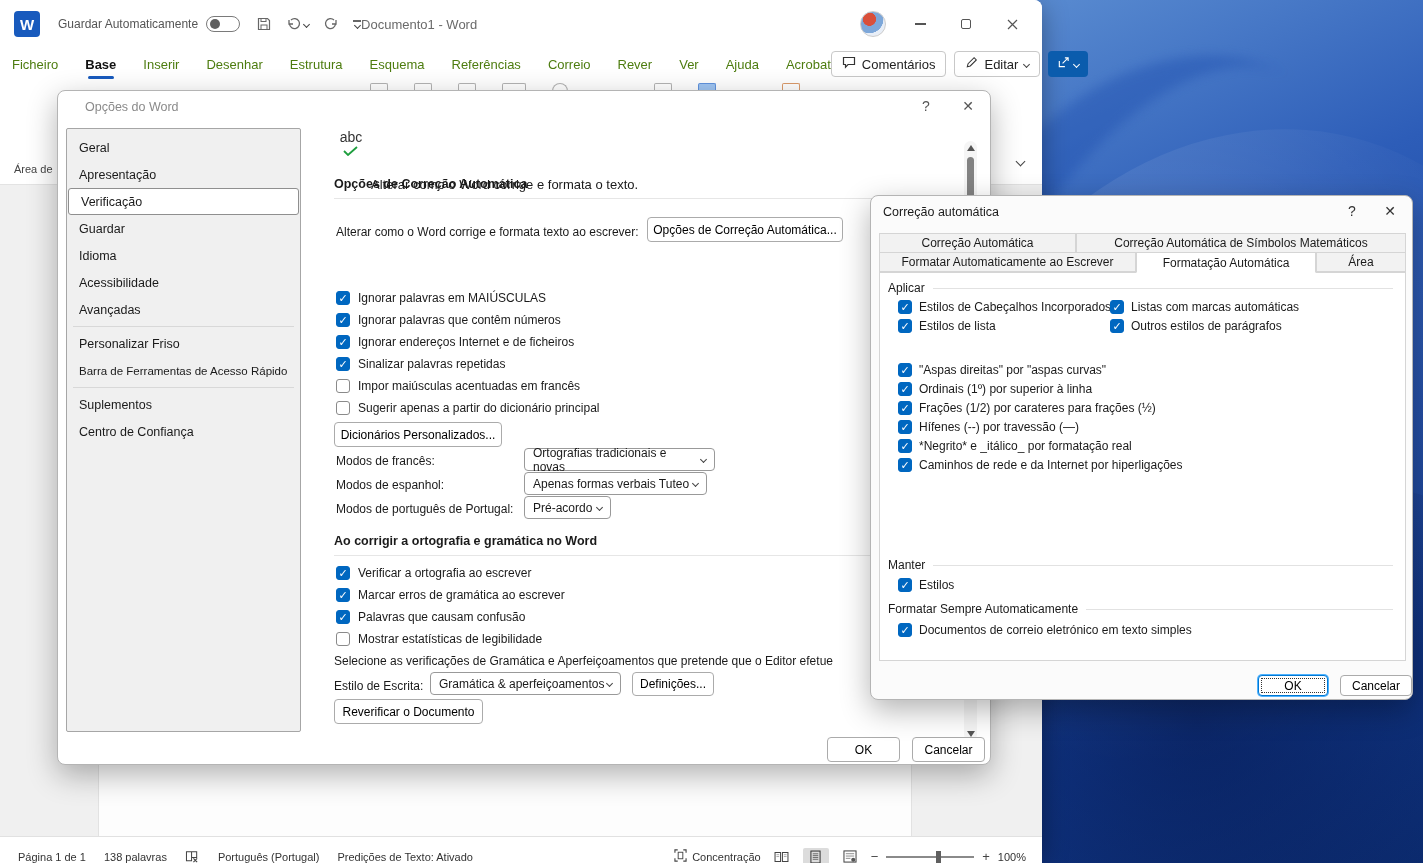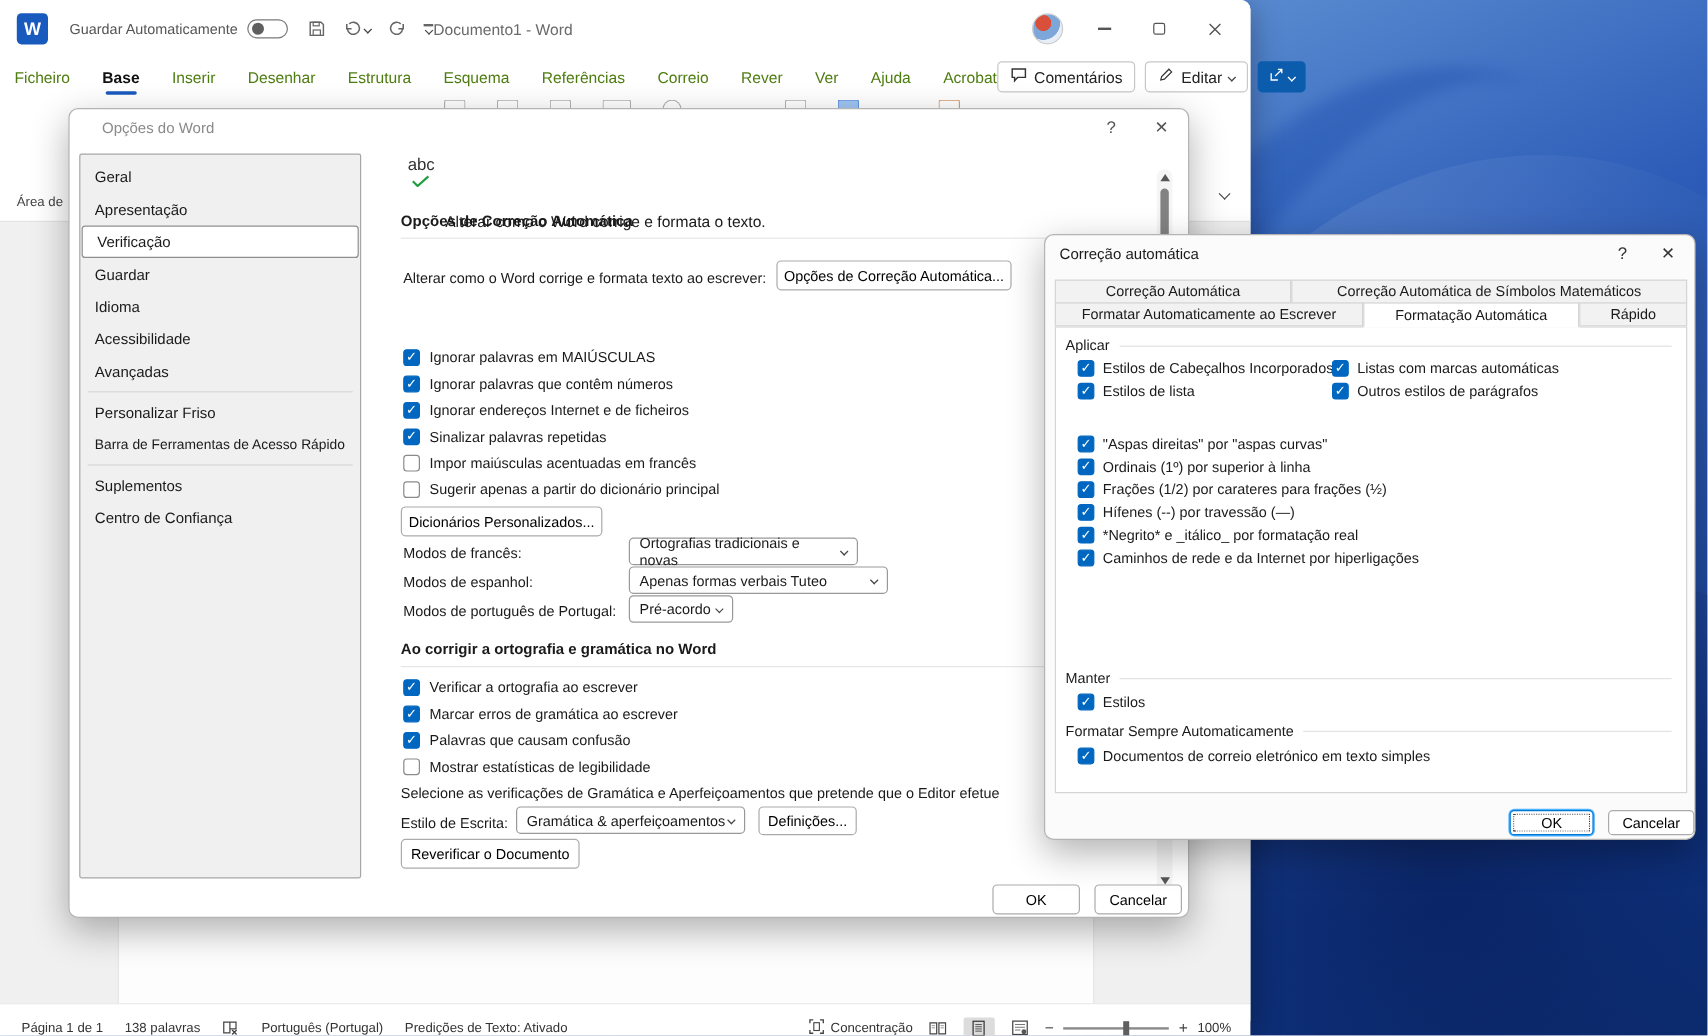--- a/index.html
+++ b/index.html
@@ -347,21 +347,21 @@
       </div>
 
     <button class="btn" style="left:13px; top:301px; width:168px; height:25px;">Dicionários Personalizados...</button>
 
     <div class="plain" style="left:15px; top:333px;">Modos de francês:</div>
     <div class="sel-box" style="left:203px; top:327px; width:191px;">
         <span>Ortografias tradicionais e novas</span>
         <span class="chev small"></span>
       </div>
     <div class="plain" style="left:15px; top:357px;">Modos de espanhol:</div>
-    <div class="sel-box" style="left:203px; top:351px; width:216px;">
+    <div class="sel-box" style="left:203px; top:351px; width:183px;">
         <span>Apenas formas verbais Tuteo</span>
         <span class="chev small"></span>
       </div>
     <div class="plain" style="left:15px; top:381px;">Modos de português de Portugal:</div>
     <div class="sel-box" style="left:203px; top:375px; width:87px;">
         <span>Pré-acordo</span>
         <span class="chev small"></span>
       </div>
 
     <div class="sec-head" style="left:13px; top:413px;">Ao corrigir a ortografia e gramática no Word</div>
@@ -405,21 +405,21 @@
 
 <div class="dlg d2">
   <div class="dlg-title">Correção automática</div>
   <div class="dlg-q" style="right:50px; color:#333;">?</div>
   <div class="dlg-x" style="right:12px; color:#333;">✕</div>
 
   <div class="tab" style="left:8px; top:37px; width:197px;">Correção Automática</div>
   <div class="tab" style="left:205px; top:37px; width:330px;">Correção Automática de Símbolos Matemáticos</div>
   <div class="tab" style="left:8px; top:56px; width:257px;">Formatar Automaticamente ao Escrever</div>
   <div class="tab sel" style="left:265px; top:56px; width:180px;">Formatação Automática</div>
-  <div class="tab" style="left:445px; top:56px; width:90px;">Rápido</div>
+  <div class="tab" style="left:445px; top:56px; width:90px;">Área</div>
 
   <div class="d2-pane">
     <div class="grp-label" style="left:8px; top:8px;">Aplicar</div>
     <div class="crow" style="left:18px; top:27px;">
         <span class="cb on"></span>
         <span>Estilos de Cabeçalhos Incorporados</span>
       </div>
     <div class="crow" style="left:230px; top:27px;">
         <span class="cb on"></span>
         <span>Listas com marcas automáticas</span>

